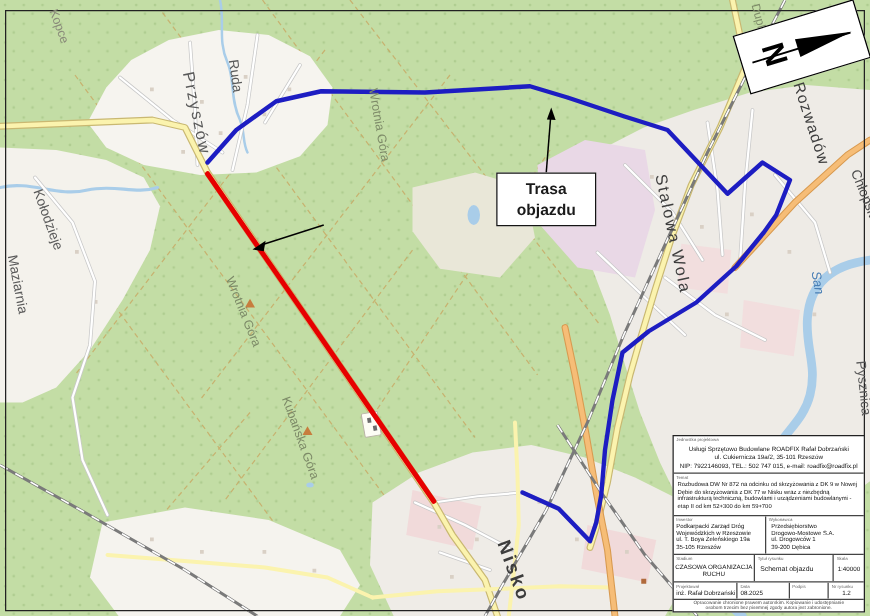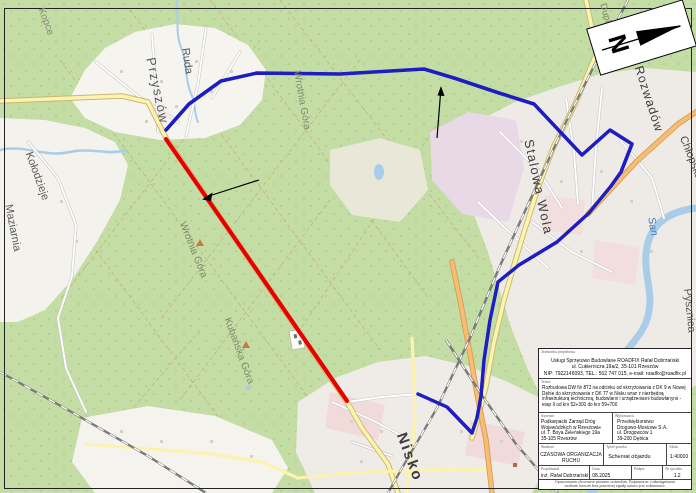--- a/index.html
+++ b/index.html
@@ -204,20 +204,23 @@
   <span class="maplbl" style="left:188px;top:220px;transform:rotate(68deg);font-size:10px;color:#7d8a68;">Wrotnia Góra</span>
   <span class="maplbl" style="left:233px;top:316px;transform:rotate(70deg);font-size:10px;color:#7d8a68;">Kubańska Góra</span>
   <span class="maplbl" style="left:536px;top:138px;transform:rotate(78deg);font-size:13px;color:#3d3d3d;letter-spacing:1.5px;">Stalowa Wola</span>
   <span class="maplbl" style="left:645px;top:64px;transform:rotate(72deg);font-size:12.5px;color:#3d3d3d;letter-spacing:1px;">Rozwadów</span>
   <span class="maplbl" style="left:689px;top:134px;transform:rotate(68deg);font-size:11px;color:#4a4a4a;">Chłopska Wola</span>
   <span class="maplbl" style="left:694px;top:288px;transform:rotate(84deg);font-size:11px;">Pysznica</span>
   <span class="maplbl" style="left:410px;top:430px;transform:rotate(70deg);font-size:15px;color:#3d3d3d;letter-spacing:2px;font-weight:600;">Nisko</span>
   <span class="maplbl" style="left:658px;top:216px;transform:rotate(80deg);font-size:10.5px;font-style:italic;color:#4a7fb5;">San</span>
   <span class="maplbl" style="left:609px;top:2px;transform:rotate(75deg);font-size:9.5px;color:#7d8a68;">Dupla Góra</span>
 
+  <div class="callout" style="left:397px;top:138px;width:78px;height:41px;">
+    <span>Trasa objazdu</span>
+  </div>
 
   <div class="compass">
     <svg width="99" height="47" viewBox="0 0 99 47">
       <line x1="8" y1="24" x2="90" y2="24" stroke="#000" stroke-width="1.5"></line>
       <polygon points="46,31 91,23.5 46,16" fill="#000"></polygon>
     </svg>
     <span class="nletter">N</span>
   </div>
 
   <div class="tblock">

